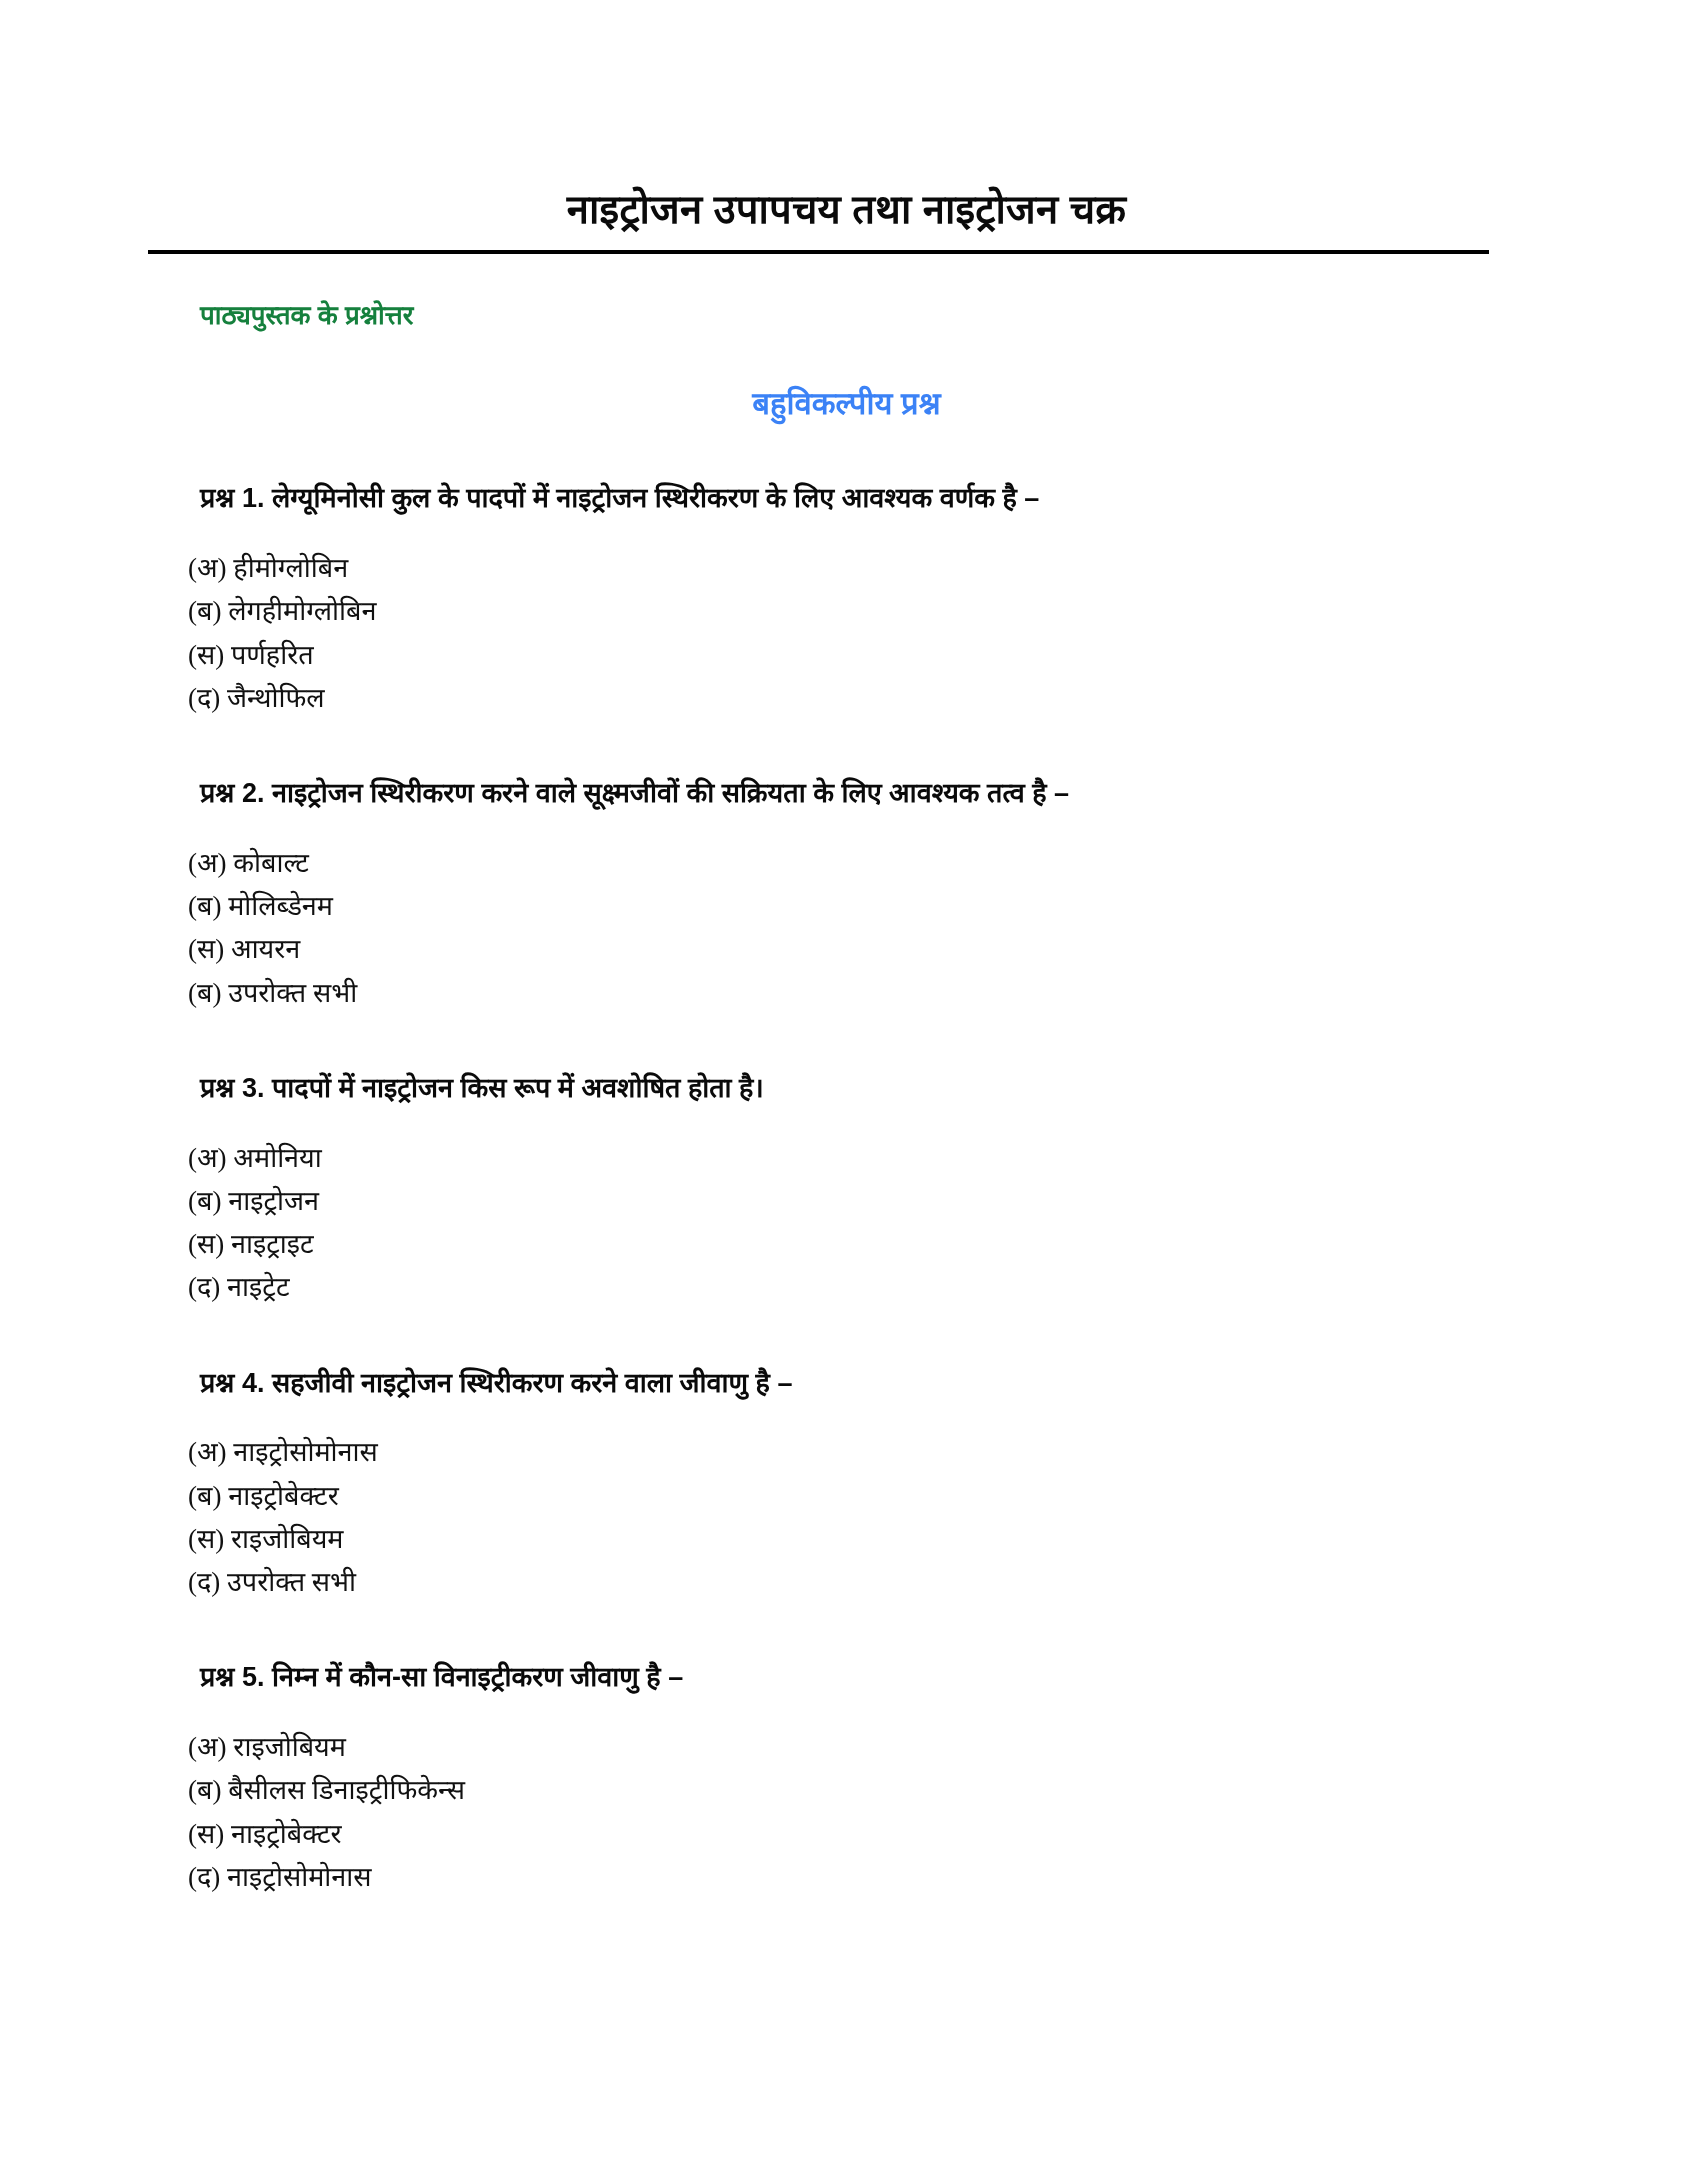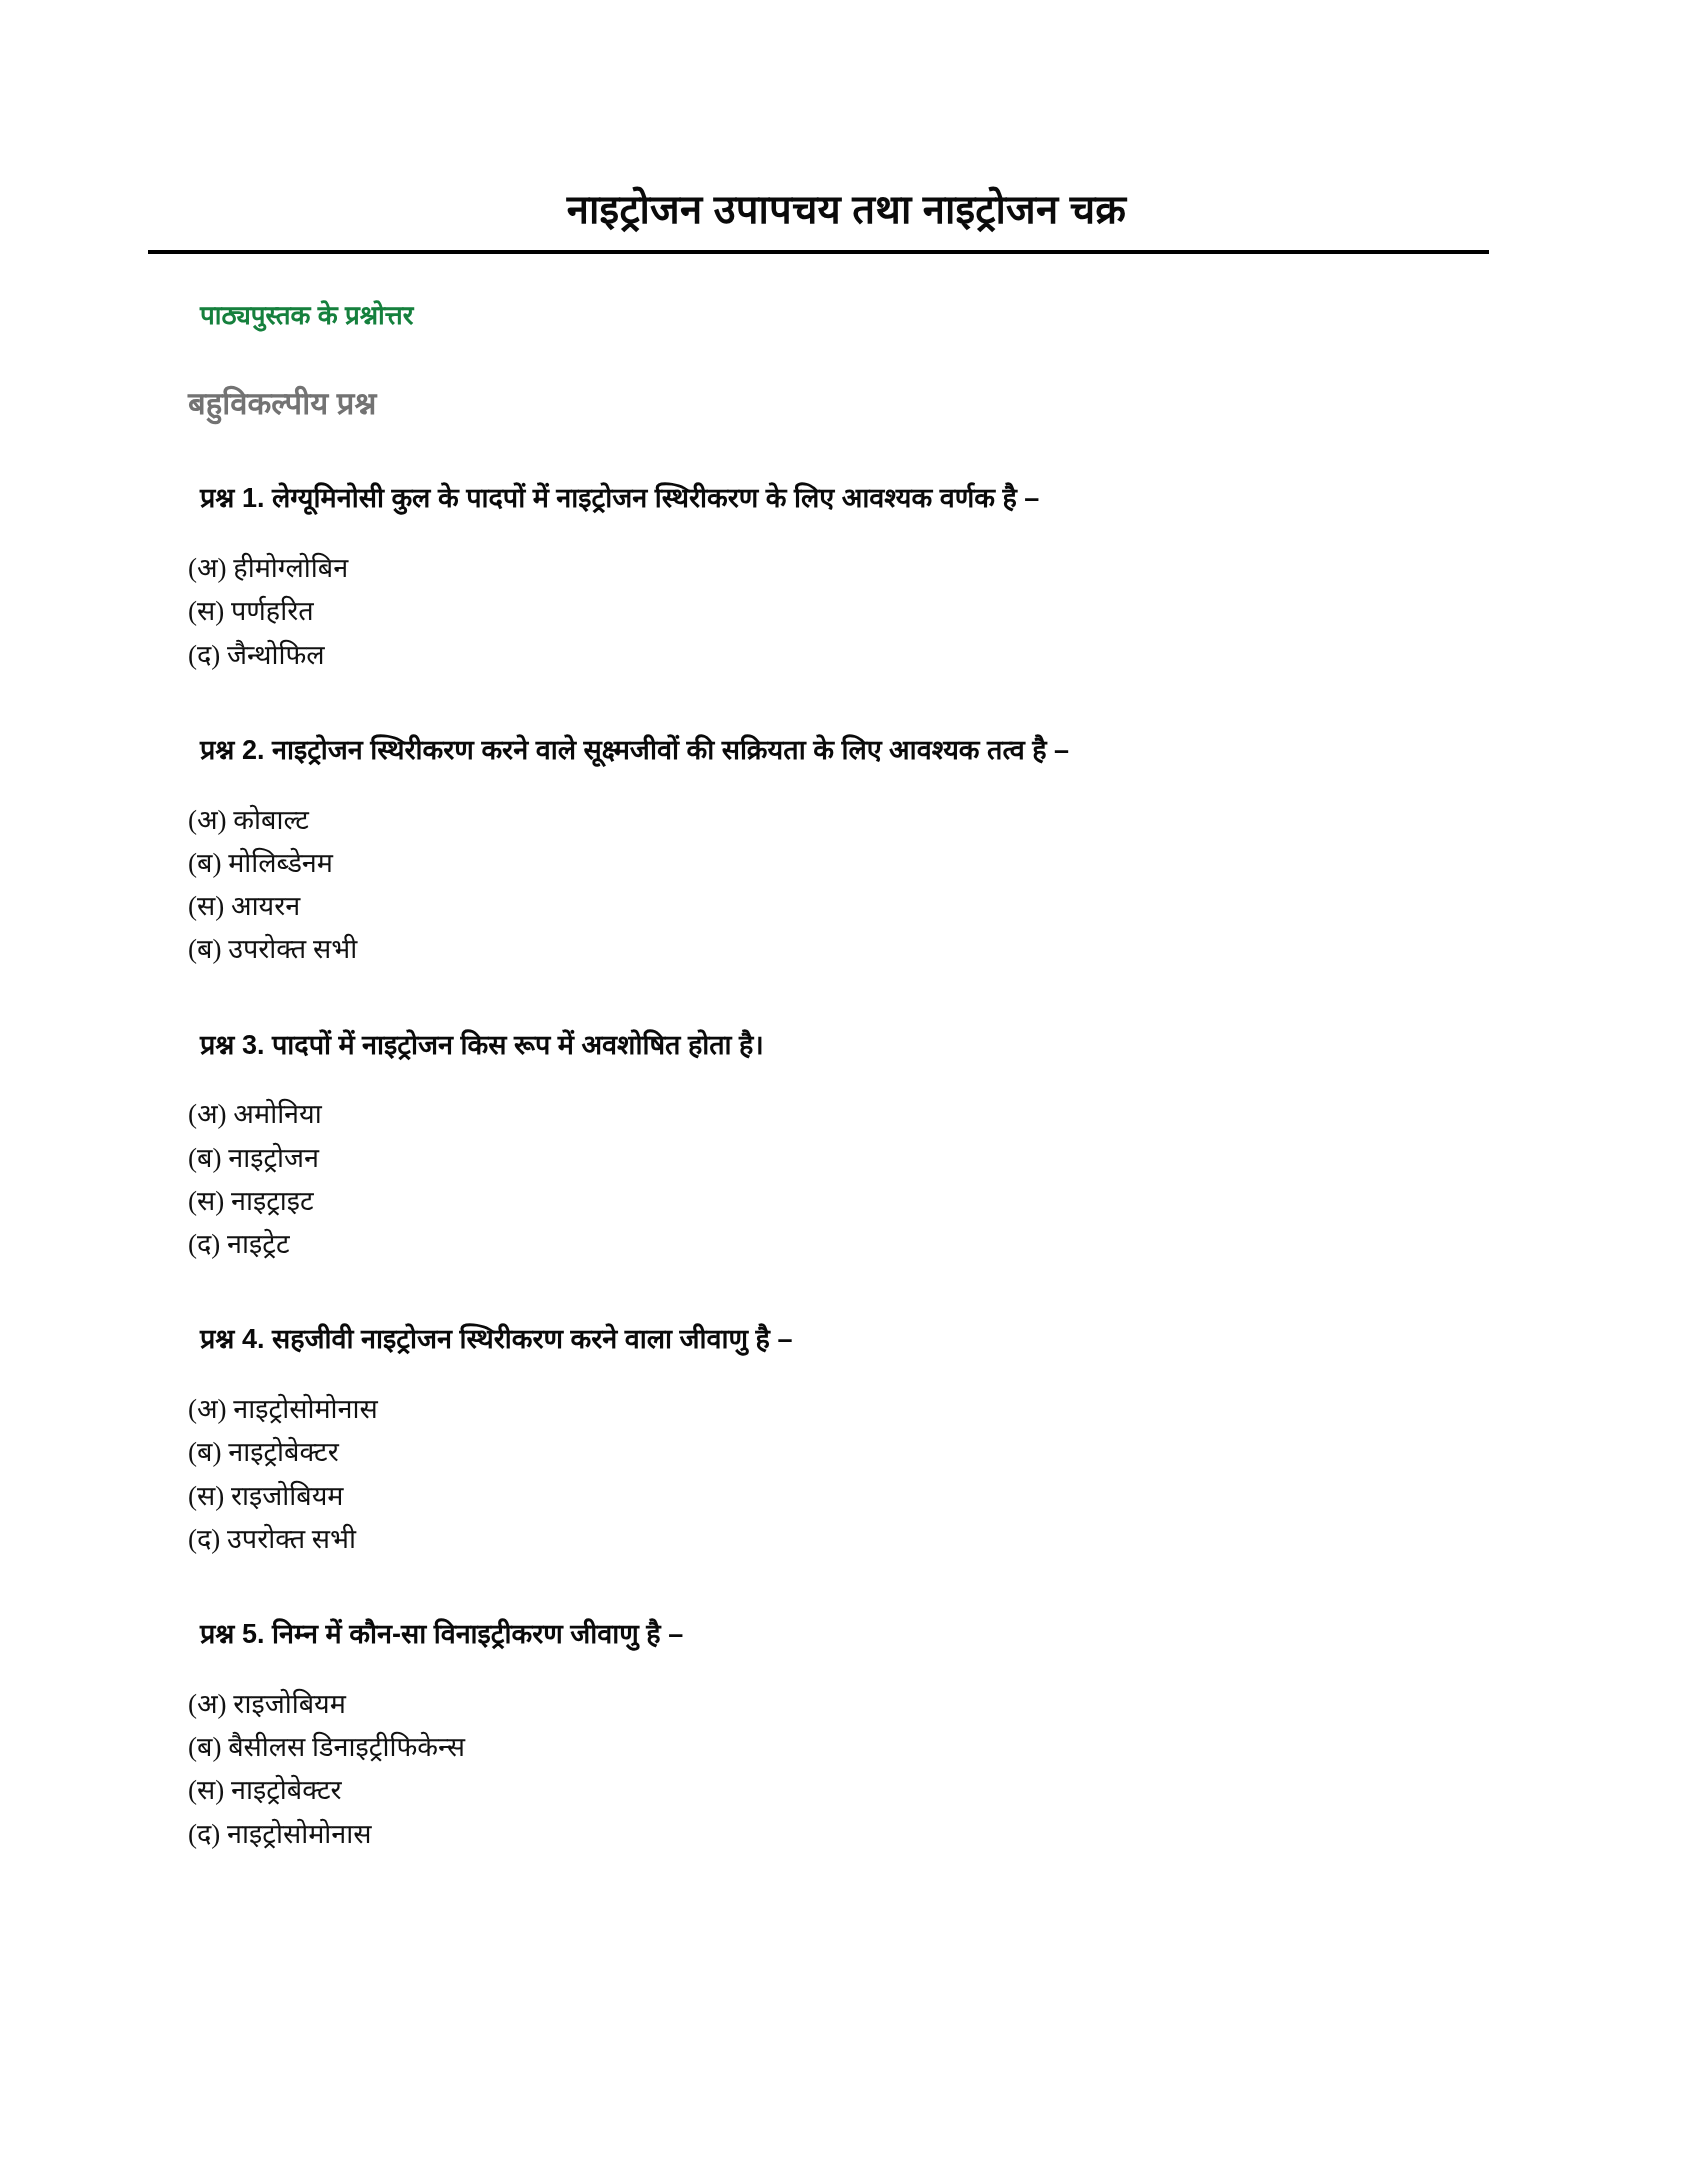--- a/index.html
+++ b/index.html
@@ -60,21 +60,22 @@
     line-height: 1.2;
     color: #15803d;
   }
   .h-sub {
     margin: 0;
     padding-top: 42px;
     font-family: "Liberation Sans", "DejaVu Sans", sans-serif;
     font-weight: 700;
     font-size: 31px;
     line-height: 1.2;
-    color: #737373;
+    color: #3b82f6;
+    text-align: center;
   }
 
   
   .qa-list {
     margin: 0;
     padding: 0;
     list-style: none;
   }
   .qa-block {
     margin: 0;
@@ -119,20 +120,21 @@
 
     <h2 class="h-section">पाठ्यपुस्तक के प्रश्नोत्तर</h2>
 
     <h3 class="h-sub">बहुविकल्पीय प्रश्न</h3>
 
     <ul class="qa-list" id="questions-container">
         <li class="qa-block">
           <p class="q-text">प्रश्न 1. लेग्यूमिनोसी कुल के पादपों में नाइट्रोजन स्थिरीकरण के लिए आवश्यक वर्णक है –</p>
           <ul class="opt-list">
             <li class="opt-item">(अ) हीमोग्लोबिन</li>
+            <li class="opt-item">(ब) लेगहीमोग्लोबिन</li>
             <li class="opt-item">(स) पर्णहरित</li>
             <li class="opt-item">(द) जैन्थोफिल</li>
           </ul>
         </li>
         <li class="qa-block">
           <p class="q-text">प्रश्न 2. नाइट्रोजन स्थिरीकरण करने वाले सूक्ष्मजीवों की सक्रियता के लिए आवश्यक तत्व है –</p>
           <ul class="opt-list">
             <li class="opt-item">(अ) कोबाल्ट</li>
             <li class="opt-item">(ब) मोलिब्डेनम</li>
             <li class="opt-item">(स) आयरन</li>

